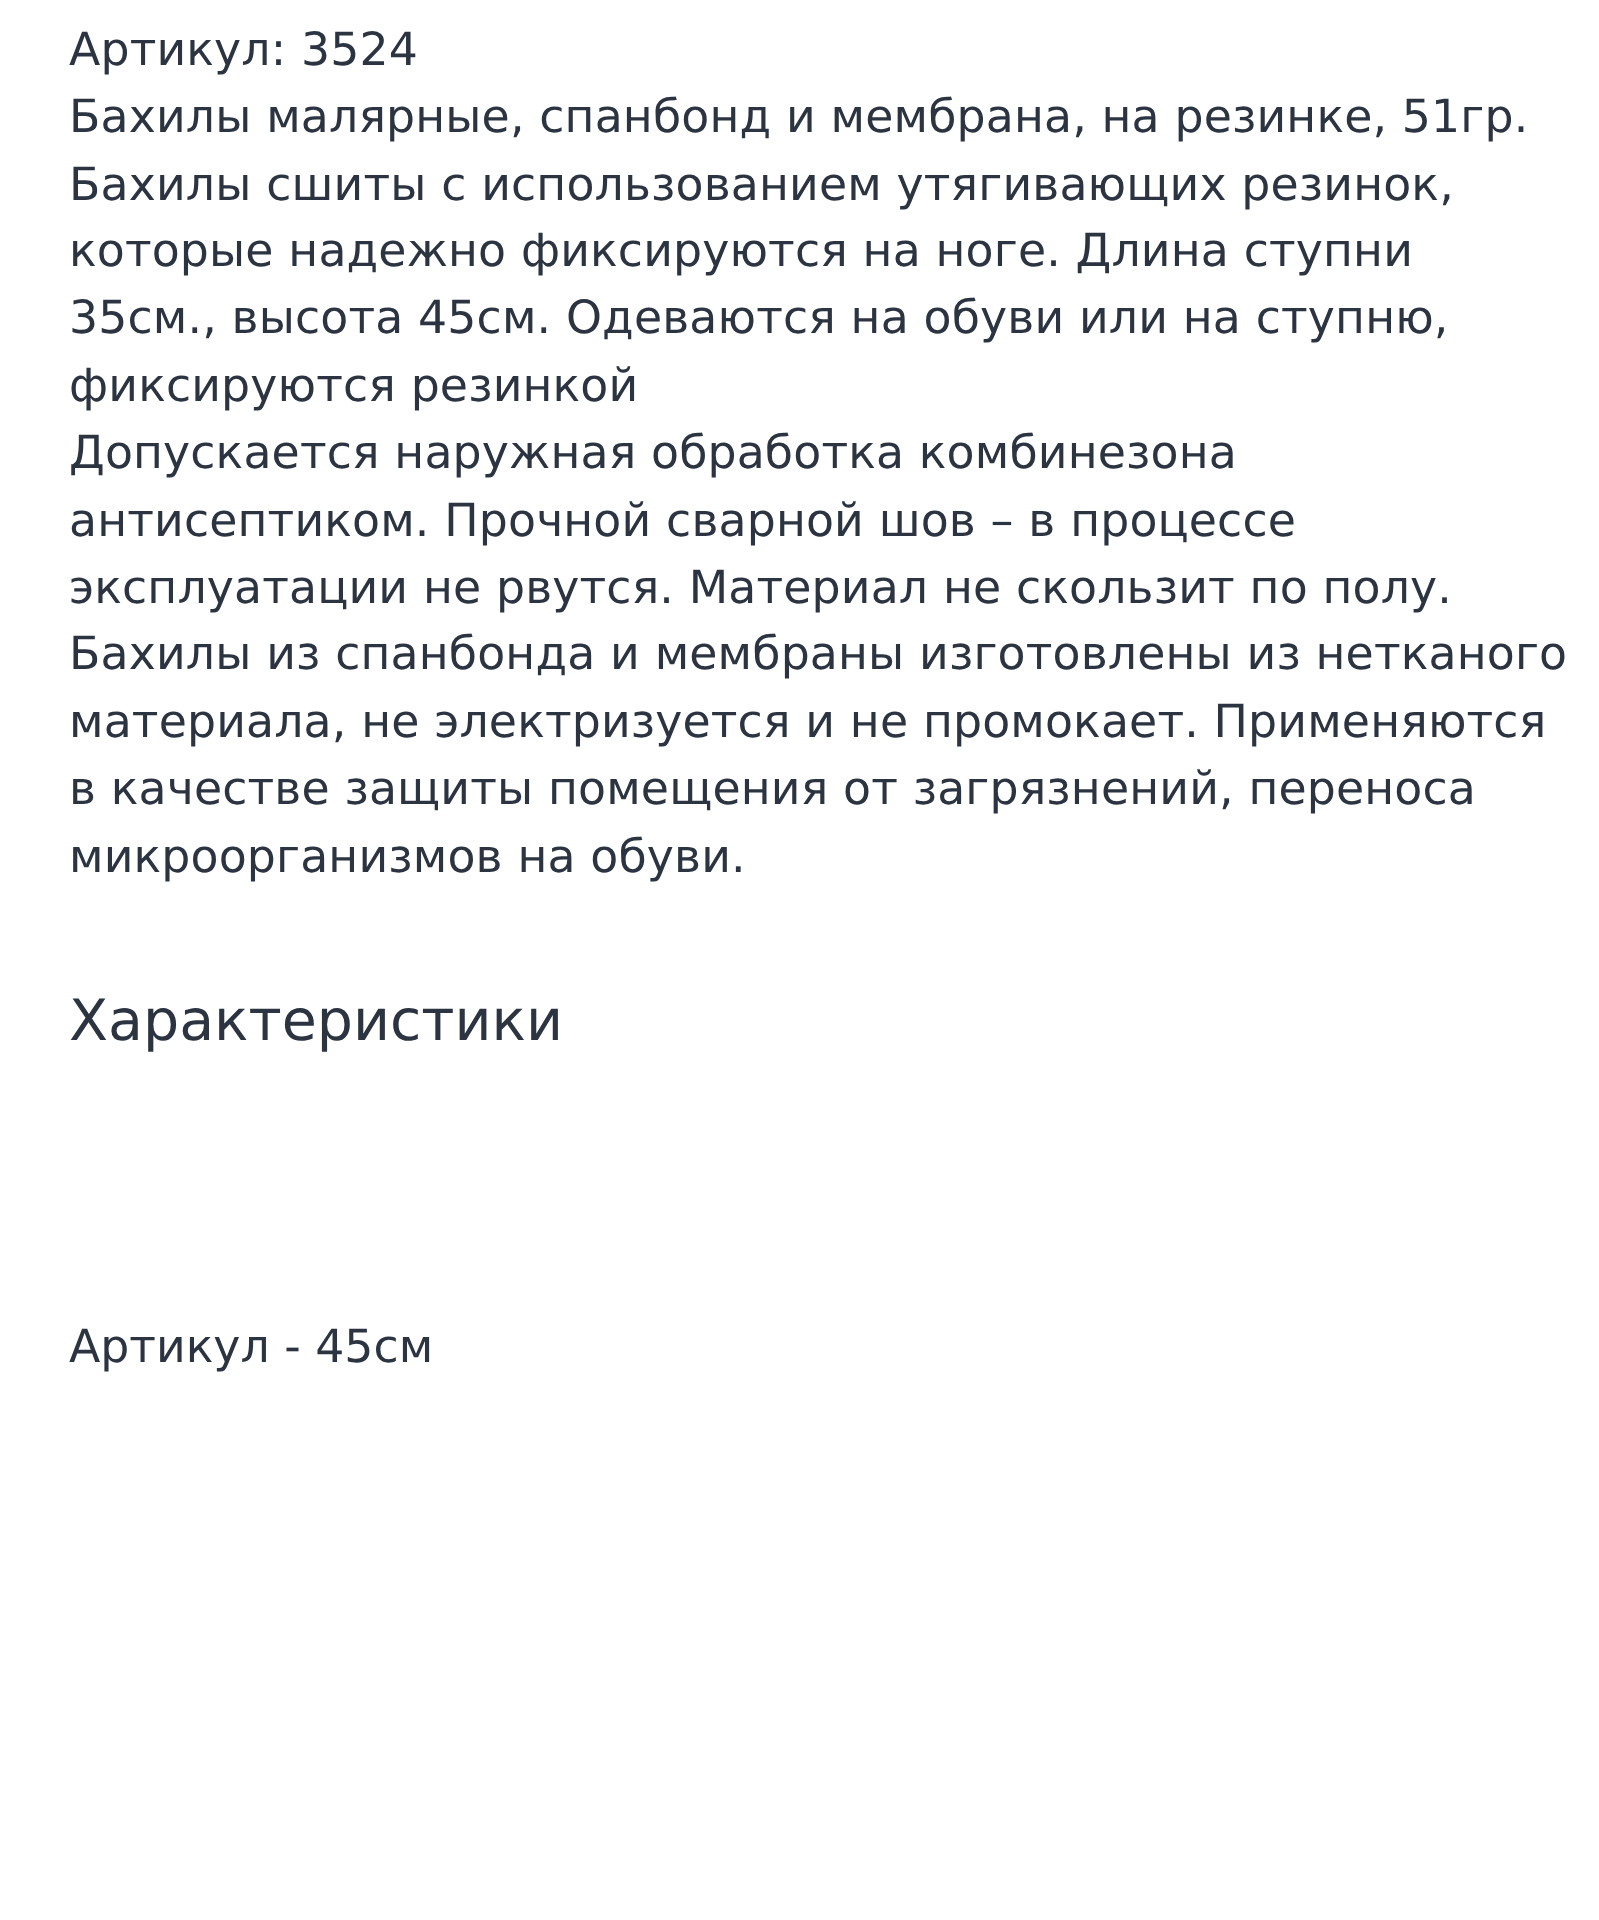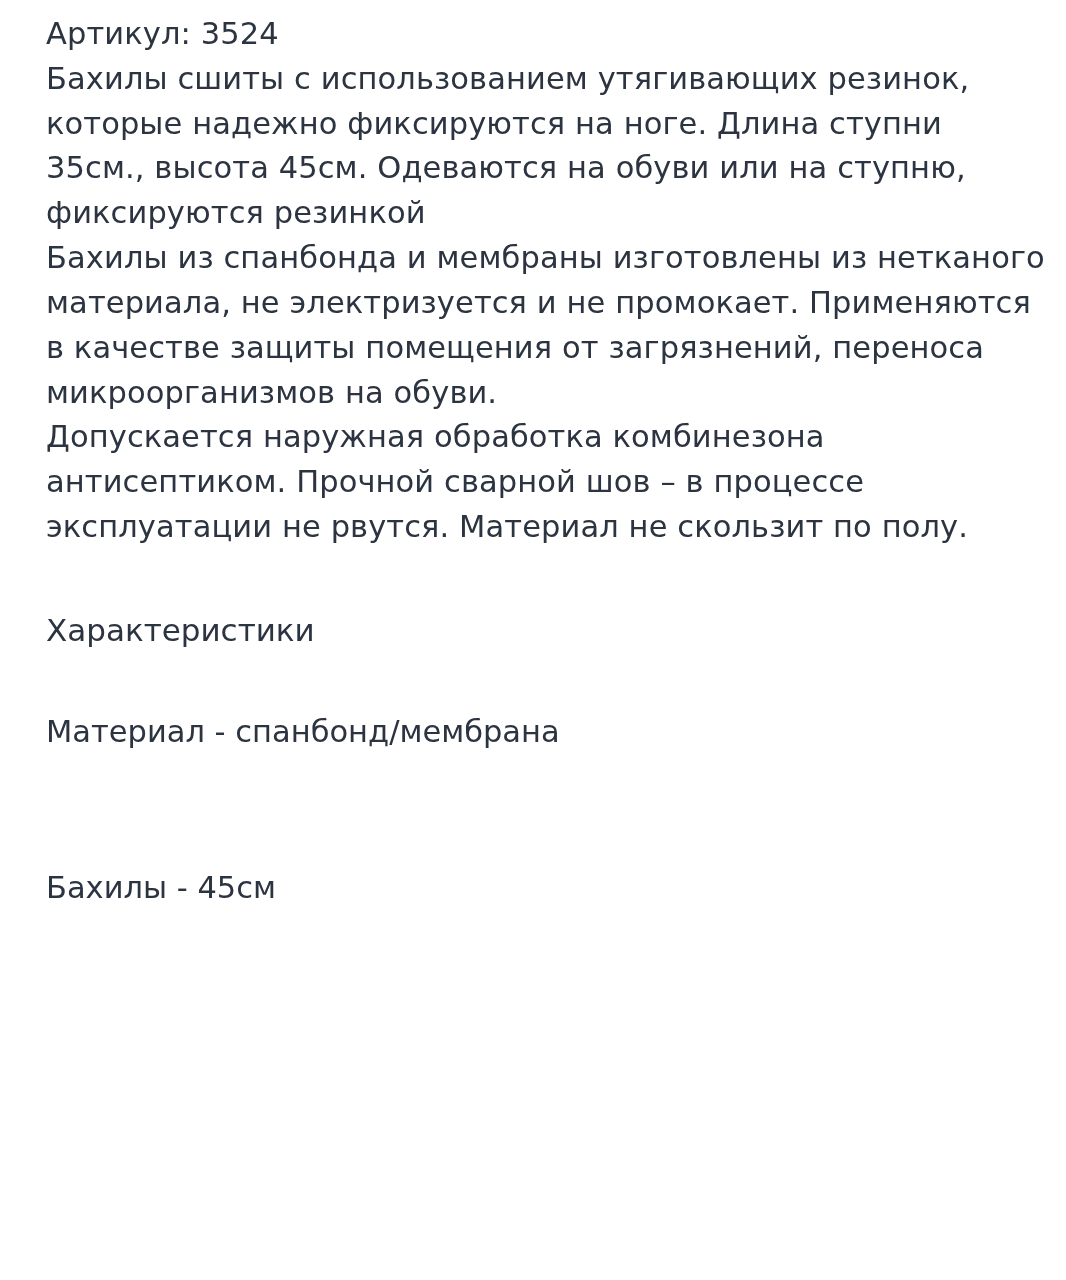--- a/index.html
+++ b/index.html
@@ -26,21 +26,21 @@
     font-size: 30.5px;
     line-height: 1.47;
     color: #2b3440;
     letter-spacing: 0.1px;
   }
   .desc-para {
     margin: 0;
     padding: 0;
   }
   .spec-heading {
-    font-size: 31px;
+    font-size: 38px;
     line-height: 1.47;
     color: #2b3440;
     margin: 0;
     padding: 0;
   }
   .gap-lg {
     height: 58px;
   }
   .gap-md {
     height: 56px;
@@ -53,33 +53,33 @@
     padding: 0;
   }
 </style>
 </head>
 <body>
 
 <div class="page">
 
   <div class="desc-block">
     <p class="desc-para">Артикул: 3524</p>
+    <p class="desc-para">Бахилы малярные, спанбонд и мембрана, на резинке, 51гр.</p>
     <p class="desc-para">Бахилы сшиты с использованием утягивающих резинок, которые надежно фиксируются на ноге. Длина ступни 35см., высота 45см.  Одеваются на обуви или на ступню, фиксируются резинкой</p>
+    <p class="desc-para">Допускается наружная обработка комбинезона антисептиком. Прочной сварной шов – в процессе эксплуатации не рвутся. Материал не скользит по полу.</p>
     <p class="desc-para">Бахилы из спанбонда и мембраны изготовлены из нетканого материала, не электризуется и не промокает. Применяются в качестве защиты помещения от загрязнений, переноса микроорганизмов на обуви.</p>
-    <p class="desc-para">Допускается наружная обработка комбинезона антисептиком. Прочной сварной шов – в процессе эксплуатации не рвутся. Материал не скользит по полу.</p>
   </div>
 
   <div class="gap-lg"></div>
 
   <p class="spec-heading">Характеристики</p>
 
   <div class="gap-md"></div>
 
-  <p class="spec-row">Материал - спанбонд/мембрана</p>
 
   <div class="gap-md"></div>
 
 
   <div class="gap-md"></div>
 
-  <p class="spec-row">Бахилы - 45см</p>
+  <p class="spec-row">Артикул - 45см</p>
 
 </div>
 
 </body></html>

